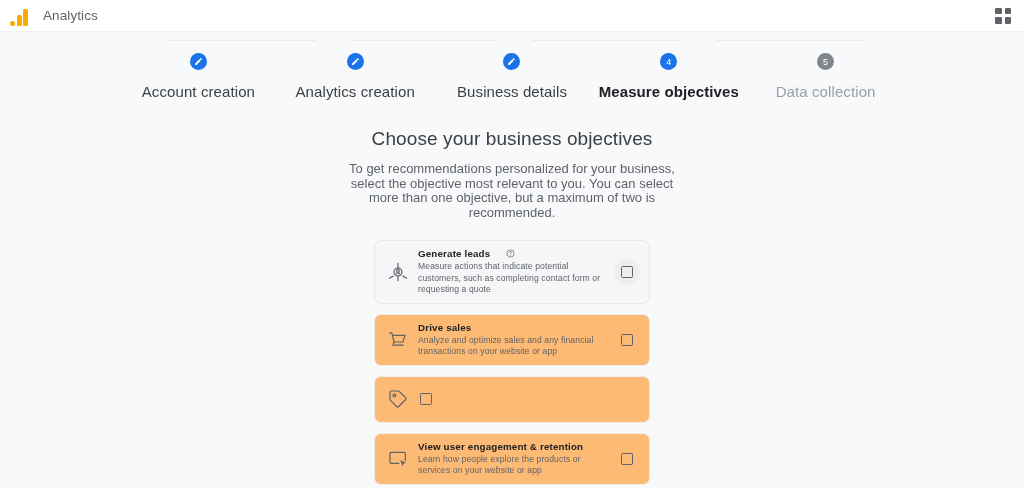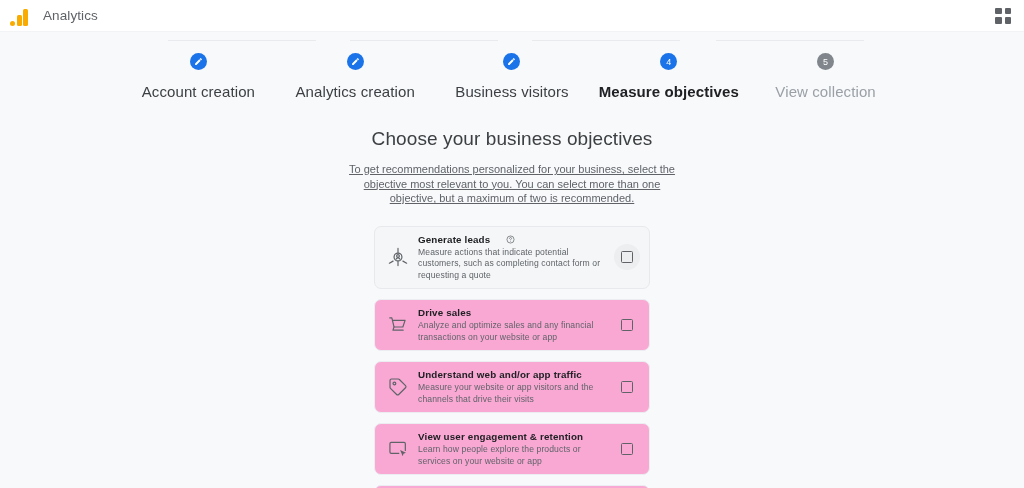--- a/index.html
+++ b/index.html
@@ -100,40 +100,39 @@
   .title {
     font-size: 19px;
     font-weight: 400;
     color: #3c4043;
     letter-spacing: .1px;
     margin-top: 24px;
   }
   .subtitle {
     margin: 12px auto 0;
     width: 340px;
-    font-size: 11px;
+    font-size: 13px;
     line-height: 14.5px;
     color: #5f6368;
-    text-decoration: underline;
   }
 
   
   .cards {
     width: 276px;
     margin: 20px auto 0;
     display: flex;
     flex-direction: column;
     gap: 10px;
     text-align: left;
   }
   .card {
     position: relative;
     display: flex;
     align-items: center;
-    background: #f9a8d4;
+    background: #fdba74;
     border: 1px solid #ebedf0;
     border-radius: 7px;
     padding: 7px 9px 7px 8px;
     min-height: 47px;
     cursor: pointer;
   }
   .card.hovered { background: #f5f6f7; border-color: #e7e9ec; }
   .card-icon {
     flex: 0 0 30px;
     width: 30px; height: 30px;
@@ -214,31 +213,31 @@
       </span>
       <span class="step-label">Analytics creation</span>
     </div>
 
     <div class="step">
       <span class="step-dot done">
         <svg width="9" height="9" viewBox="0 0 24 24" fill="#ffffff" aria-hidden="true">
           <path d="M3 17.25V21h3.75L17.81 9.94l-3.75-3.75L3 17.25zM20.71 7.04a1 1 0 000-1.41l-2.34-2.34a1 1 0 00-1.41 0l-1.83 1.83 3.75 3.75 1.83-1.83z"></path>
         </svg>
       </span>
-      <span class="step-label">Business visitors</span>
+      <span class="step-label">Business details</span>
     </div>
 
     <div class="step">
       <span class="step-dot active">4</span>
       <span class="step-label is-active">Measure objectives</span>
     </div>
 
     <div class="step">
       <span class="step-dot pending">5</span>
-      <span class="step-label is-pending">View collection</span>
+      <span class="step-label is-pending">Data collection</span>
     </div>
 
   </div>
 </div>
 
 <div class="content">
 
   <h1 class="title">Choose your business objectives</h1>
   <p class="subtitle">To get recommendations personalized for your business, select the objective most relevant to you. You can select more than one objective, but a maximum of two is recommended.</p>
 
@@ -289,26 +288,20 @@
       </span>
     </div>
 
     <div class="card">
       <span class="card-icon">
         <svg width="22" height="22" viewBox="0 0 24 24" fill="none" stroke="#5f6368" stroke-width="1.3" stroke-linecap="round" stroke-linejoin="round">
           <path d="M20.2 12.8l-7.4 7.4a1.6 1.6 0 01-2.3 0l-6.7-6.7a1.6 1.6 0 01-.5-1.1V4.9c0-.9.7-1.6 1.6-1.6h7.5c.4 0 .8.2 1.1.5l6.7 6.7a1.6 1.6 0 010 2.3z"></path>
           <circle cx="8.1" cy="8.1" r="1.5"></circle>
         </svg>
       </span>
-      <div class="card-body">
-        <div class="card-head">
-          <span>Understand web and/or app traffic</span>
-        </div>
-        <div class="card-desc">Measure your website or app visitors and the channels that drive their visits</div>
-      </div>
       <span class="cb-wrap">
         <span class="checkbox"></span>
       </span>
     </div>
 
     <div class="card">
       <span class="card-icon">
         <svg width="22" height="22" viewBox="0 0 24 24" fill="none" stroke="#5f6368" stroke-width="1.3" stroke-linecap="round" stroke-linejoin="round">
           <path d="M20 13.6V6.2a1.4 1.4 0 00-1.4-1.4H4.6A1.4 1.4 0 003.2 6.2v9.1a1.4 1.4 0 001.4 1.4h8.3"></path>
           <path d="M14.3 13.1l6.4 3.1-2.7.9-.9 2.7-2.8-6.7z" fill="#5f6368" stroke="none"></path>

